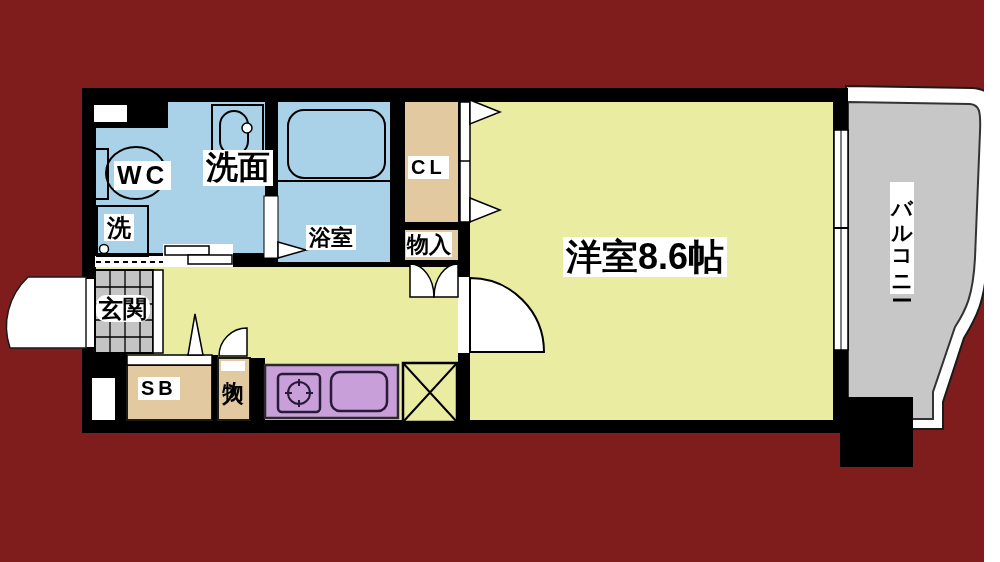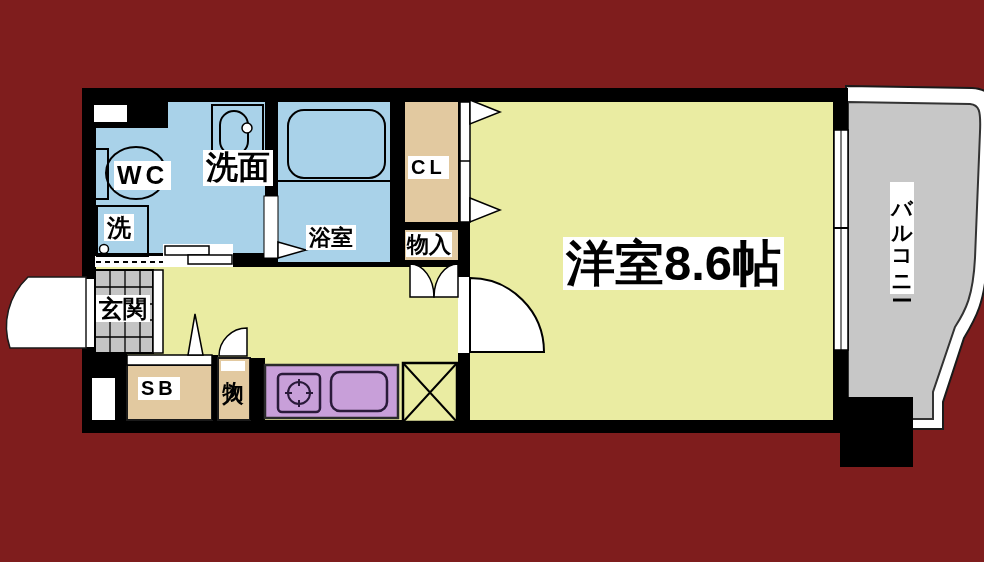--- a/index.html
+++ b/index.html
@@ -100,18 +100,18 @@
 
   <rect x="840" y="397" width="73" height="70" fill="#000000"></rect>
 </svg>
 
   <div class="lbl sp" style="left:114px;top:161px;font-size:26px;">WC</div>
   <div class="lbl" style="left:203px;top:150px;font-size:32px;text-align:center;">洗面</div>
   <div class="lbl" style="left:306px;top:189px;font-size:22px;margin-top:36px;">浴室</div>
   <div class="lbl" style="left:104px;top:214px;font-size:24px;">洗</div>
   <div class="lbl sp" style="left:408px;top:156px;font-size:20px;">CL</div>
   <div class="lbl" style="left:406px;top:232px;font-size:22px;padding:1px 1px;">物入</div>
-  <div class="lbl" style="left:96px;top:295px;font-size:24px;">玄関</div>
+  <div class="lbl" style="left:96px;top:295px;font-size:24px;border-radius:10px;">玄関</div>
   <div class="lbl sp" style="left:138px;top:377px;font-size:20px;">SB</div>
   <div class="lbl vert" style="left:221px;top:361px;font-size:21px;">物入</div>
-  <div class="lbl" style="left:563px;top:237px;font-size:49px;">洋室8.6帖</div>
+  <div class="lbl" style="left:563px;top:237px;font-size:36px;">洋室8.6帖</div>
   <div class="lbl vert" style="left:890px;top:182px;font-size:21px;">バルコニー</div>
 </div>
 
 </body></html>

